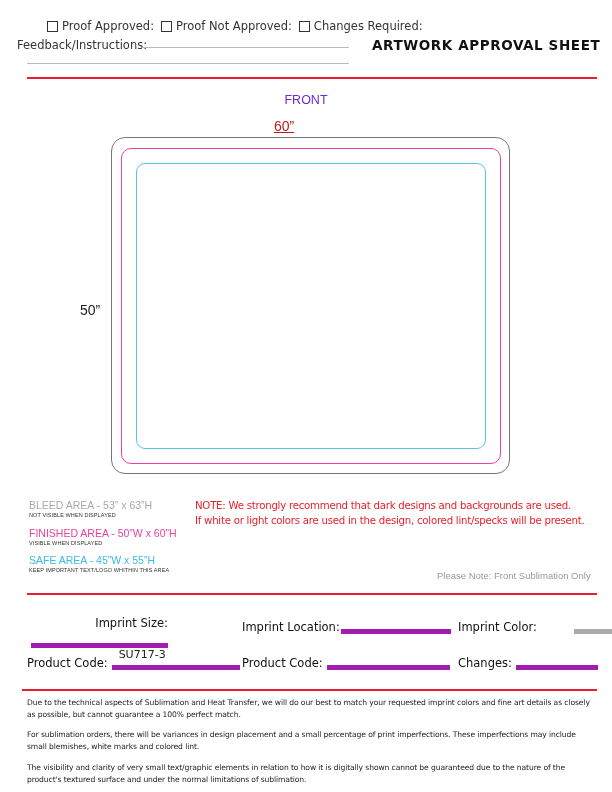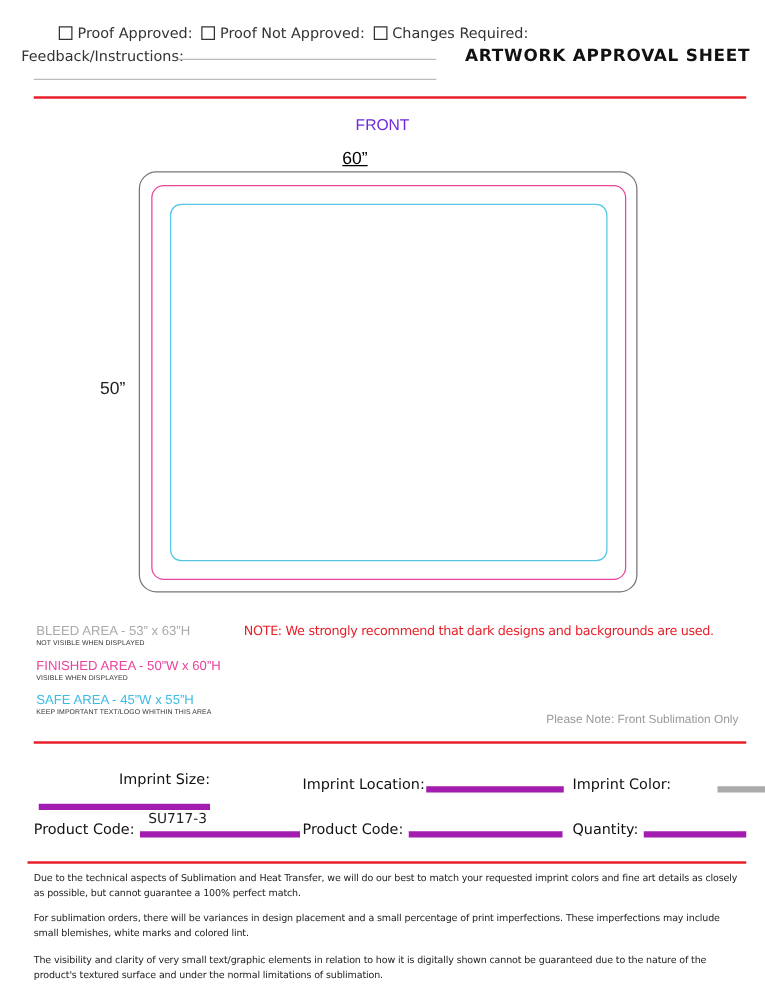--- a/index.html
+++ b/index.html
@@ -7,21 +7,21 @@
     .abs { position: absolute; }
     .cb-row { top: 19px; left: 27px; display: flex; align-items: flex-end; font-size: 11.5px; color: #333; white-space: nowrap; padding-left: 20px; }
     .cb { width: 11px; height: 11px; border: 1.3px solid #333; box-sizing: border-box; display: inline-block; margin-right: 4px; cursor: pointer; }
     .cb-item { display: flex; align-items: center; margin-right: 7px; }
     .fb-label { top: 38px; left: 17px; font-size: 11.5px; color: #333; }
     .fb-line1 { top: 47px; left: 142px; width: 207px; height: 0; border-top: 1px solid #bbb; }
     .fb-line2 { top: 63px; left: 27px; width: 322px; height: 0; border-top: 1px solid #bbb; }
     .title { top: 37px; left: 372px; font-size: 13.5px; font-weight: bold; letter-spacing: 0.6px; color: #111; }
     .red-rule { height: 2px; background: #e8202a; }
     .front { top: 93px; left: 0; width: 612px; text-align: center; font-family: "Liberation Sans", sans-serif; font-size: 12.5px; color: #6d28d9; }
-    .w60 { top: 118px; left: 0; width: 568px; text-align: center; font-family: "Liberation Sans", sans-serif; font-size: 14px; color: #000000; text-decoration: underline; }
+    .w60 { top: 118px; left: 0; width: 568px; text-align: center; font-family: "Liberation Sans", sans-serif; font-size: 14px; color: #b91c1c; text-decoration: underline; }
     .h50 { top: 302px; left: 80px; font-family: "Liberation Sans", sans-serif; font-size: 14px; color: #222; }
     .bleed { top: 137px; left: 111px; width: 399px; height: 337px; border: 1.3px solid #777; border-radius: 14px; box-sizing: border-box; }
     .finished { top: 148px; left: 121px; width: 380px; height: 316px; border: 1.3px solid #e8439e; border-radius: 10px; box-sizing: border-box; }
     .safe { top: 163px; left: 136px; width: 350px; height: 286px; border: 1.3px solid #56c6e6; border-radius: 9px; box-sizing: border-box; }
     .legend { left: 29px; font-family: "Liberation Sans", sans-serif; }
     .legend .big { font-size: 10.5px; line-height: 12px; }
     .legend .small { font-size: 5.5px; color: #333; line-height: 8px; letter-spacing: 0.1px; }
     .note { top: 498px; left: 195px; font-family: "DejaVu Sans", sans-serif; font-size: 10.2px; color: #e8202a; line-height: 15px; letter-spacing: -0.25px; white-space: nowrap; }
     .please { top: 570px; left: 437px; font-family: "Liberation Sans", sans-serif; font-size: 9.5px; color: #999; }
     .field { font-size: 11.5px; color: #111; display: flex; align-items: flex-end; white-space: nowrap; }
@@ -67,20 +67,21 @@
   <div class="big" style="color:#e8439e;">FINISHED AREA - 50”W x 60”H</div>
   <div class="small">VISIBLE WHEN DISPLAYED</div>
 </div>
 <div class="abs legend" style="top:554px;">
   <div class="big" style="color:#3bbbe3;">SAFE AREA - 45”W x 55”H</div>
   <div class="small">KEEP IMPORTANT TEXT/LOGO WHITHIN THIS AREA</div>
 </div>
 
 <div class="abs note">
   <div>NOTE: We strongly recommend that dark designs and backgrounds are used.</div>
+  <div>If white or light colors are used in the design, colored lint/specks will be present.</div>
 </div>
 <div class="abs please">Please Note: Front Sublimation Only</div>
 <div class="abs red-rule" style="top:593px;left:27px;width:570px;"></div>
 
 <div class="abs field" style="top:616px;left:27px;flex-direction:column;">
   <span>Imprint Size:</span>
   <span class="line" style="width:137px;">
       <span class="val"></span>
     </span>
 </div>
@@ -103,21 +104,21 @@
       <span class="val" style="left:7px;bottom:4px;">SU717-3</span>
     </span>
 </div>
 <div class="abs field" style="top:652px;left:242px;">
   <span>Product Code:</span>
   <span class="line" style="width:123px;">
       <span class="val"></span>
     </span>
 </div>
 <div class="abs field" style="top:652px;left:458px;">
-  <span>Quantity:</span>
+  <span>Changes:</span>
   <span class="line" style="width:82px;">
       <span class="val"></span>
     </span>
 </div>
 
 <div class="abs red-rule" style="top:689px;left:22px;width:575px;"></div>
 
 <div class="abs disclaimer" style="top:697px;">Due to the technical aspects of Sublimation and Heat Transfer, we will do our best to match your requested imprint colors and fine art details as closely as possible, but cannot guarantee a 100% perfect match.</div>
 <div class="abs disclaimer" style="top:729px;">For sublimation orders, there will be variances in design placement and a small percentage of print imperfections. These imperfections may include small blemishes, white marks and colored lint.</div>
 <div class="abs disclaimer" style="top:762px;">The visibility and clarity of very small text/graphic elements in relation to how it is digitally shown cannot be guaranteed due to the nature of the product's textured surface and under the normal limitations of sublimation.</div>

